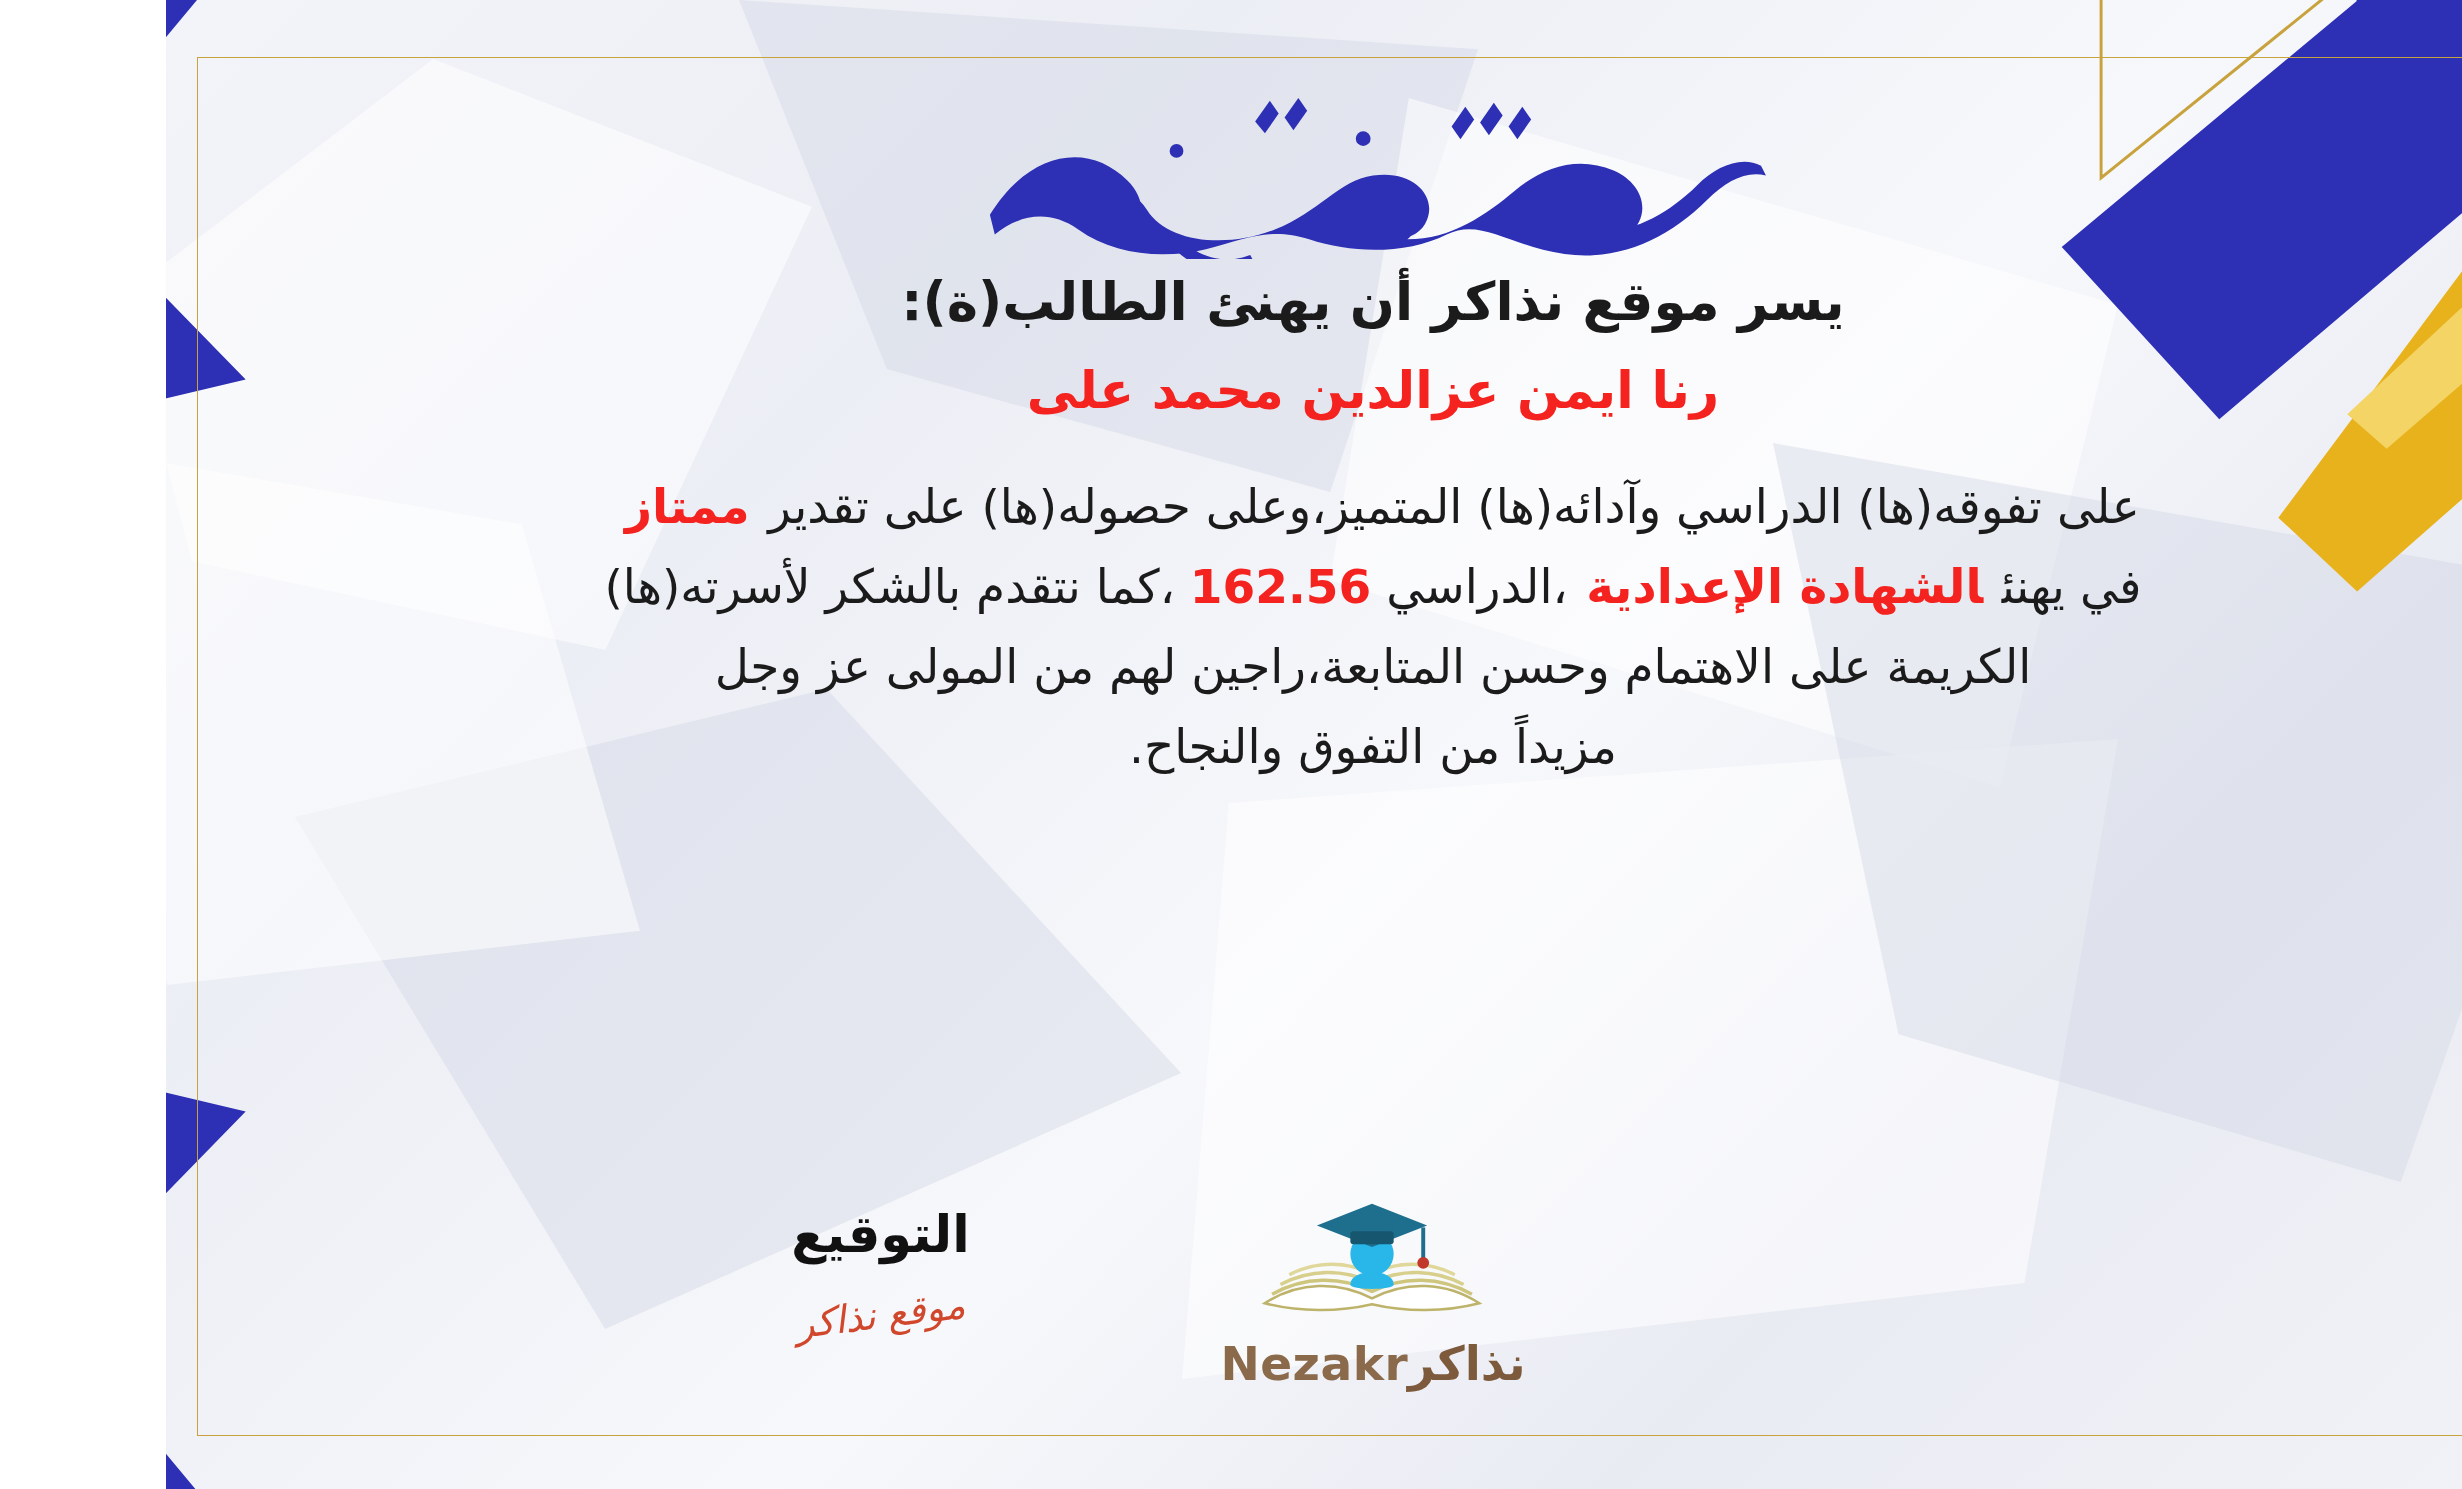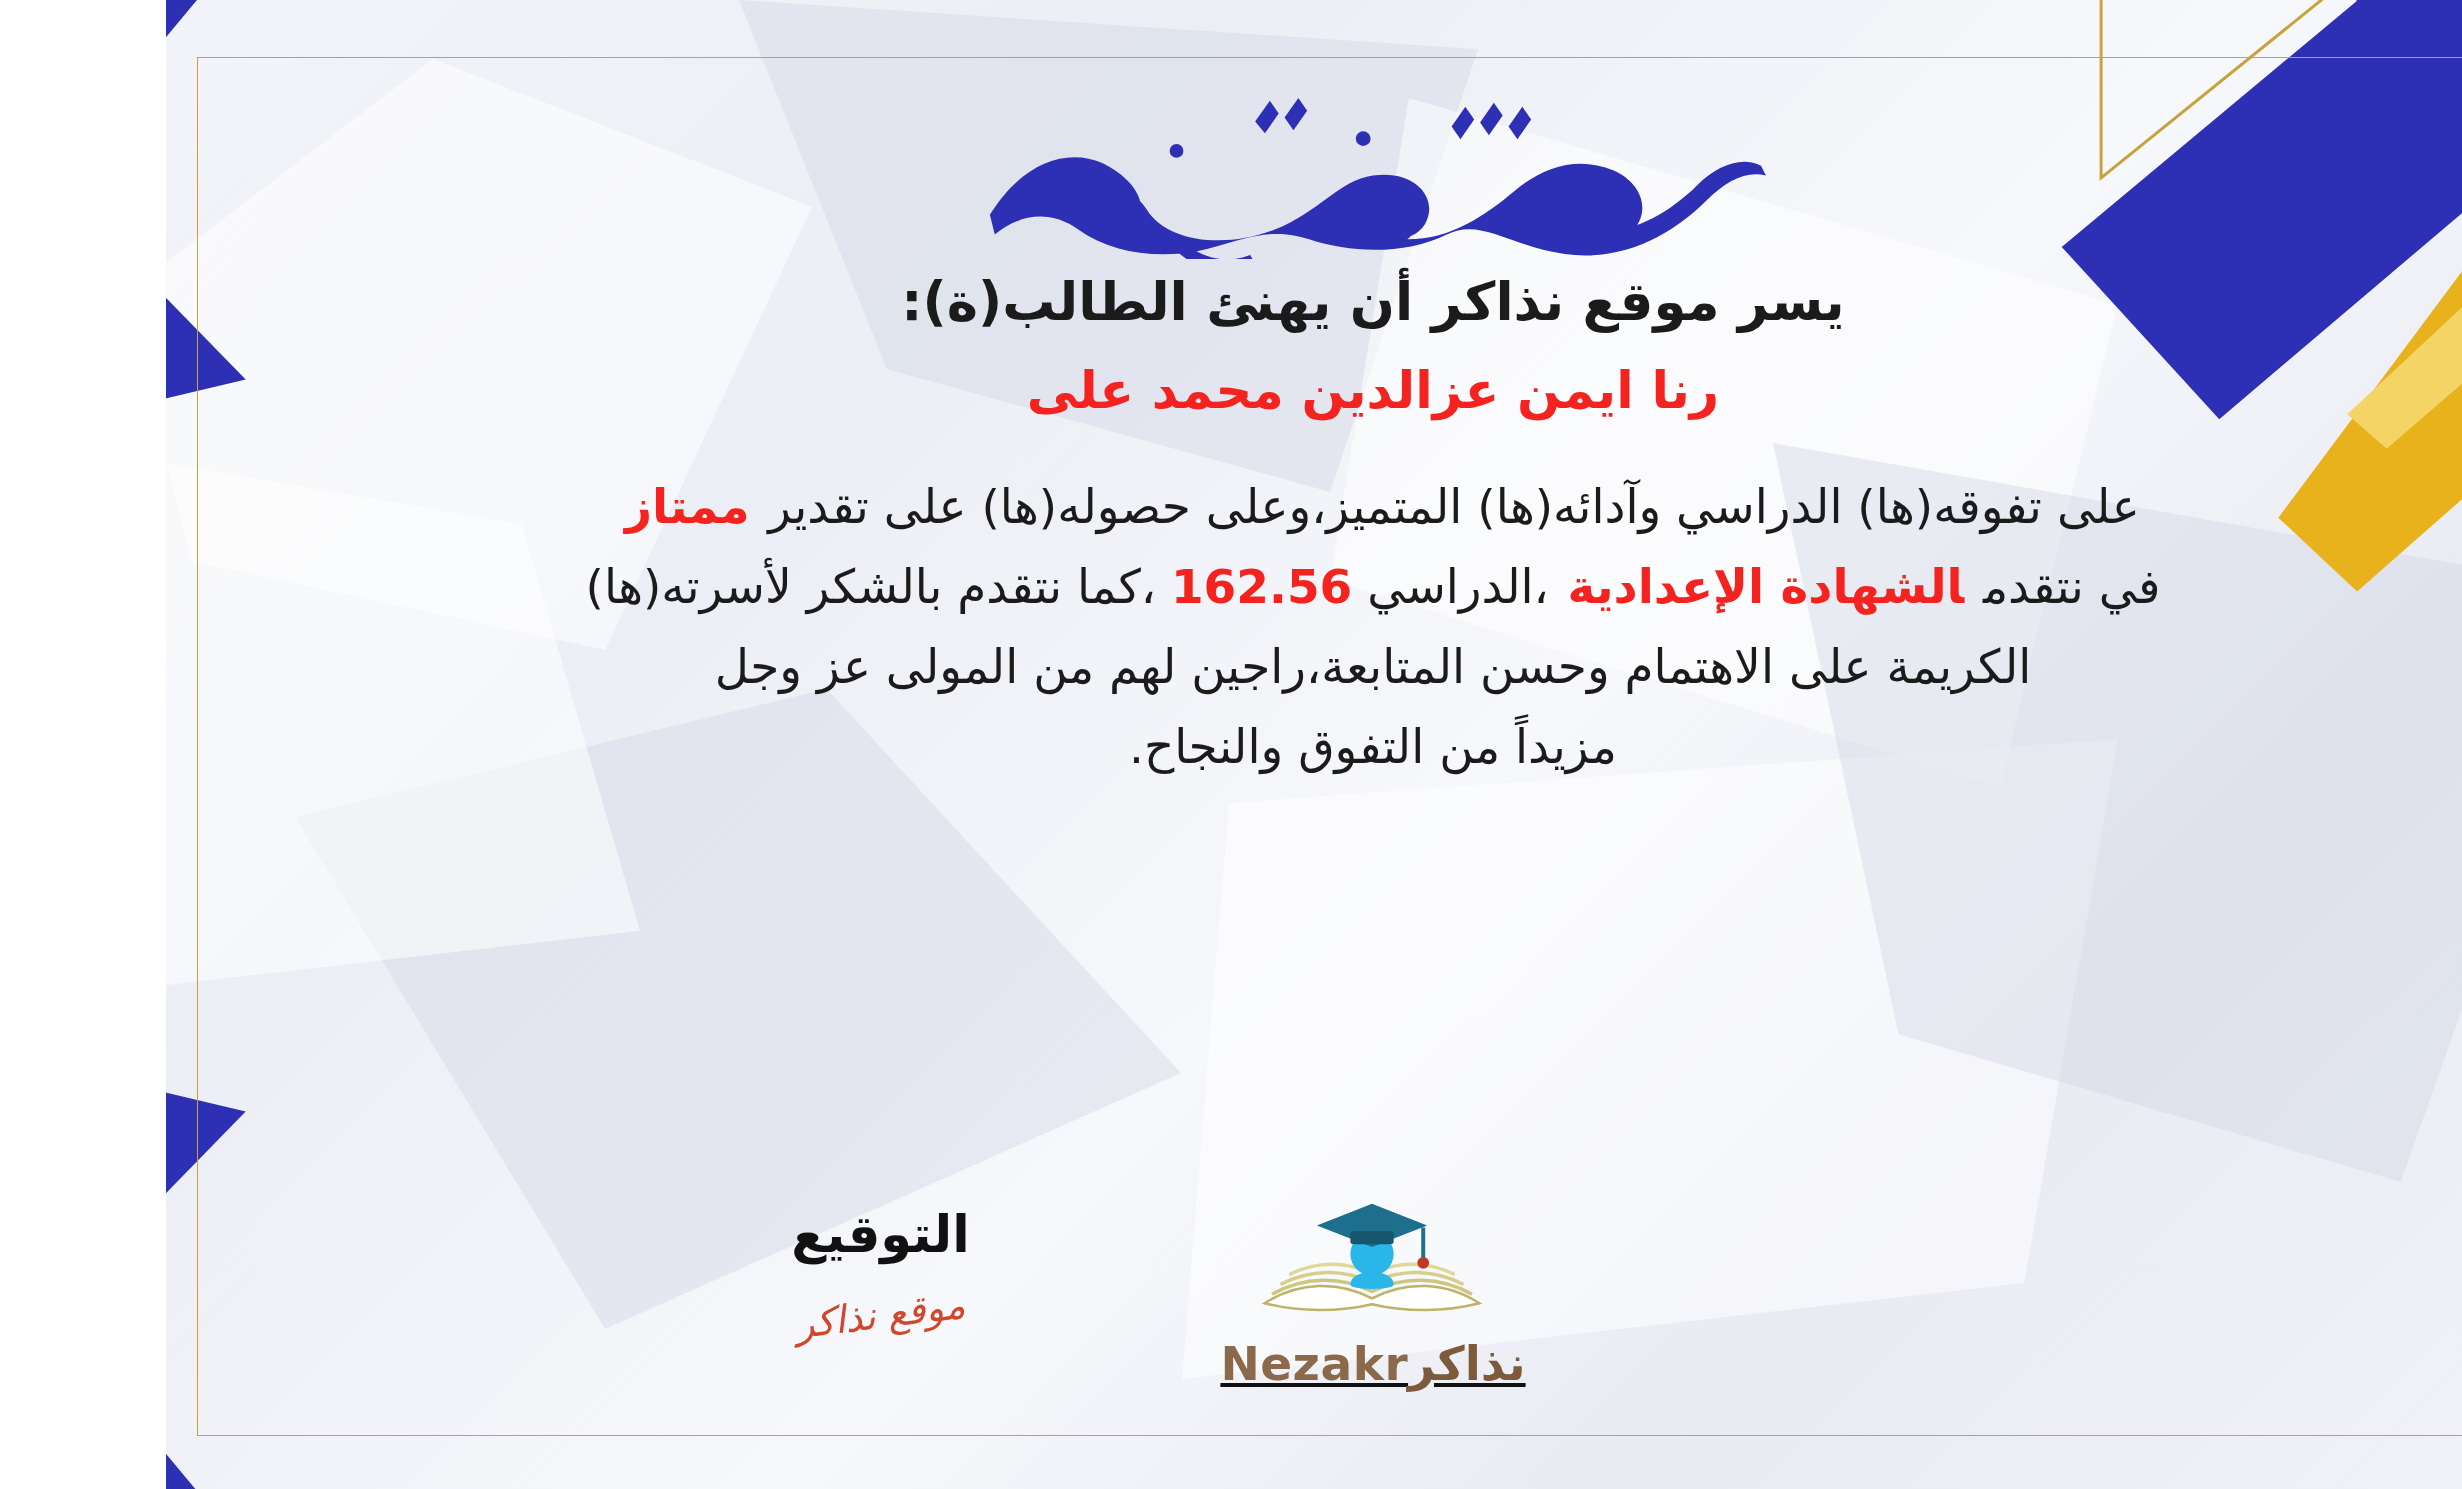--- a/index.html
+++ b/index.html
@@ -164,21 +164,20 @@
     direction: rtl;
   }
 
   .logo-block {
     position: absolute;
     left: 50%;
     transform: translateX(-50%);
     top: 64px;
     width: 492px;
     text-align: center;
-    text-decoration: underline;
   }
   .logo-word {
     margin-top: 6.9px;
     font-size: 47px;
     font-weight: 800;
     color: #7d5a3c;
     letter-spacing: 0.5px;
     direction: rtl;
   }
   .logo-word .lat { color: #8a6a4a; }
@@ -246,21 +245,21 @@
         </g>
       </svg>
     </div>
 
     <div class="greeting">يسر موقع نذاكر أن يهنئ الطالب(ة):</div>
 
     <div class="student-name">رنا ايمن عزالدين محمد على</div>
 
     <div class="body-text">
       <span>على تفوقه(ها) الدراسي وآدائه(ها) المتميز،وعلى حصوله(ها) على تقدير</span><span class="hl">ممتاز</span><br>
-      <span>في نتقدم</span><span class="hl">الشهادة الإعدادية</span><span>،الدراسي</span>
+      <span>في يهنئ</span><span class="hl">الشهادة الإعدادية</span><span>،الدراسي</span>
       <span class="hl-num">162.56</span>
       <span>،كما نتقدم بالشكر لأسرته(ها)</span><br>
       <span>الكريمة على الاهتمام وحسن المتابعة،راجين لهم من المولى عز وجل</span><br>
       <span>مزيداً من التفوق والنجاح.</span>
     </div>
 
     <div class="footer">
 
       <div class="signature-block">
         <div class="signature-label">التوقيع</div>

